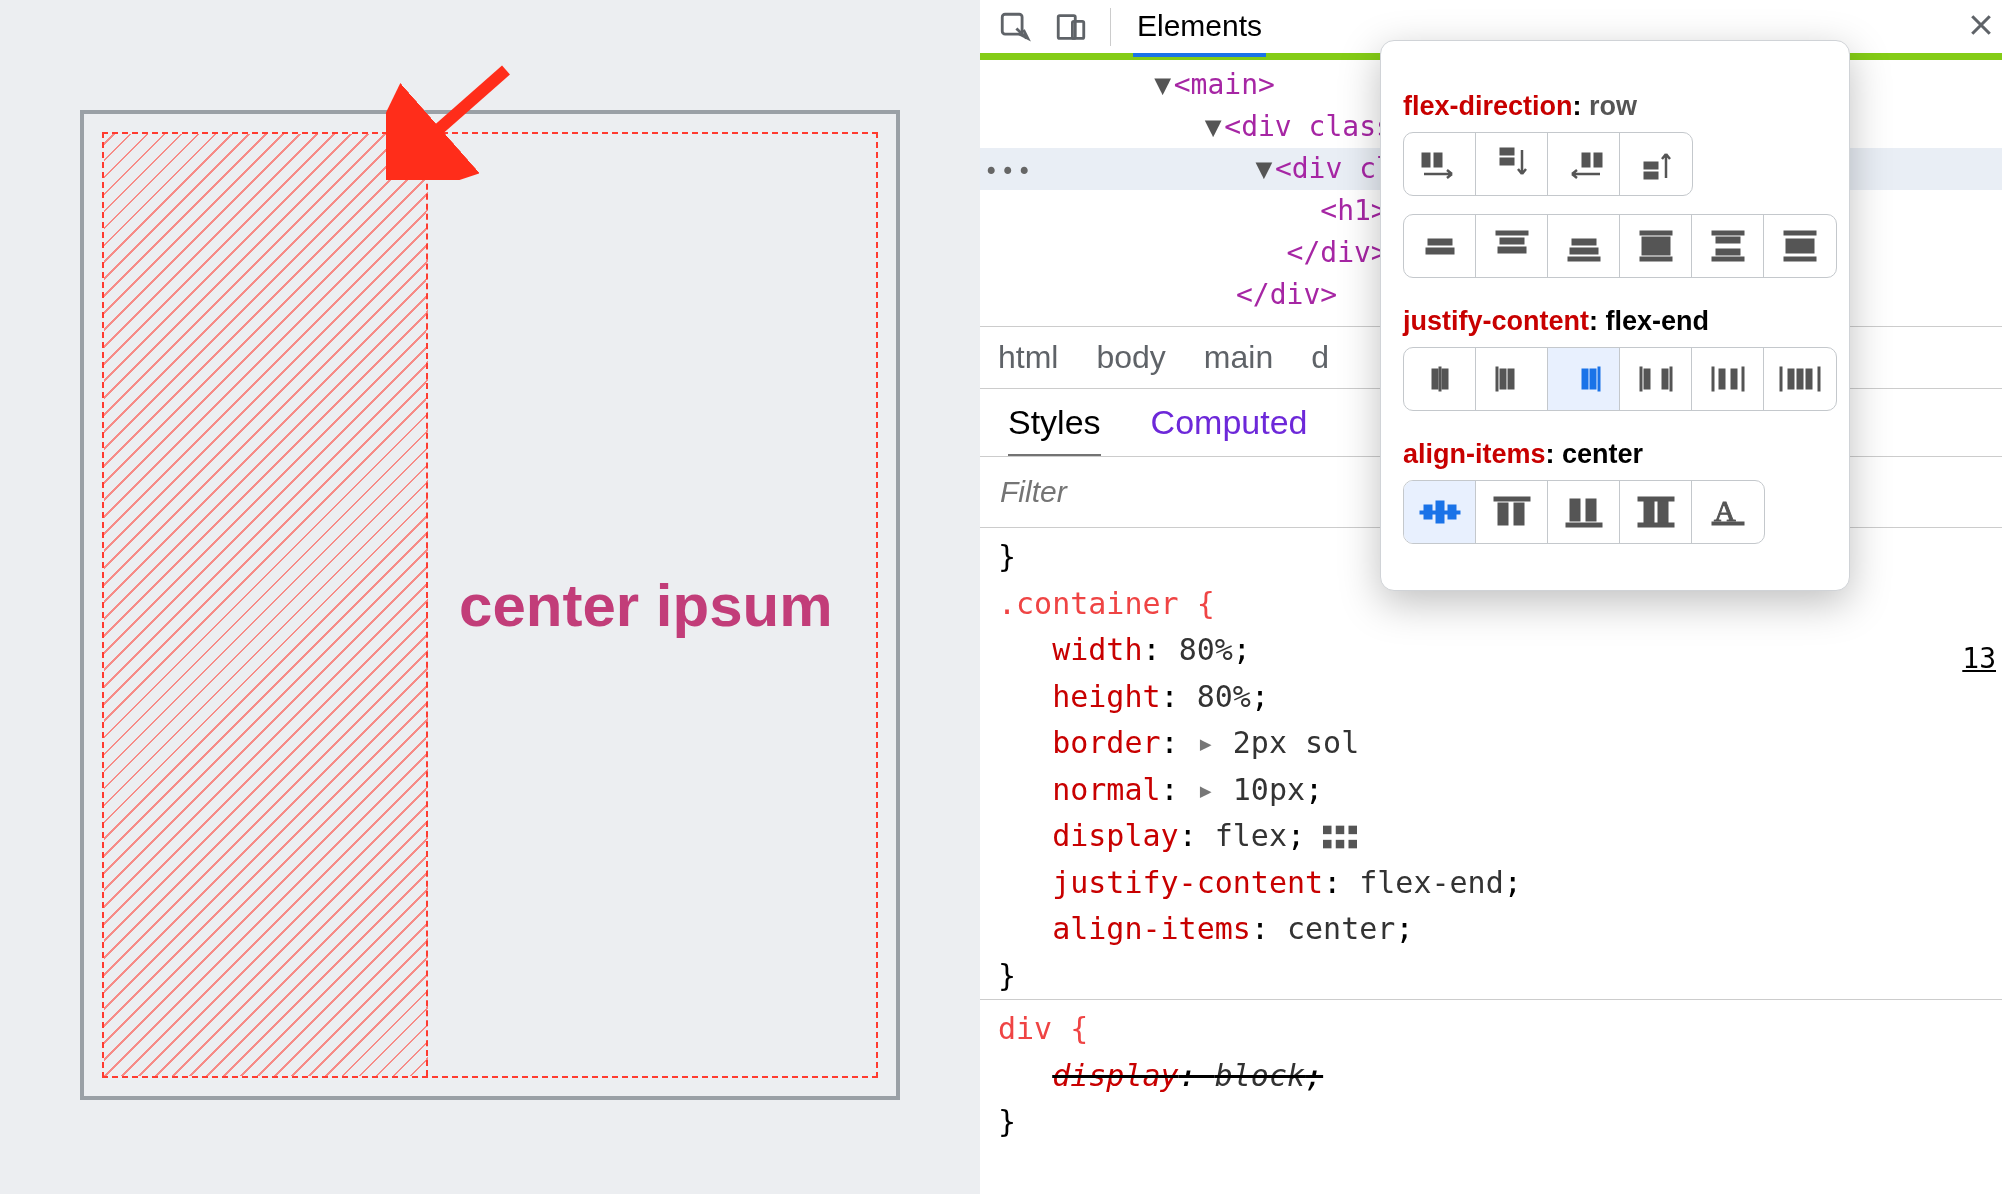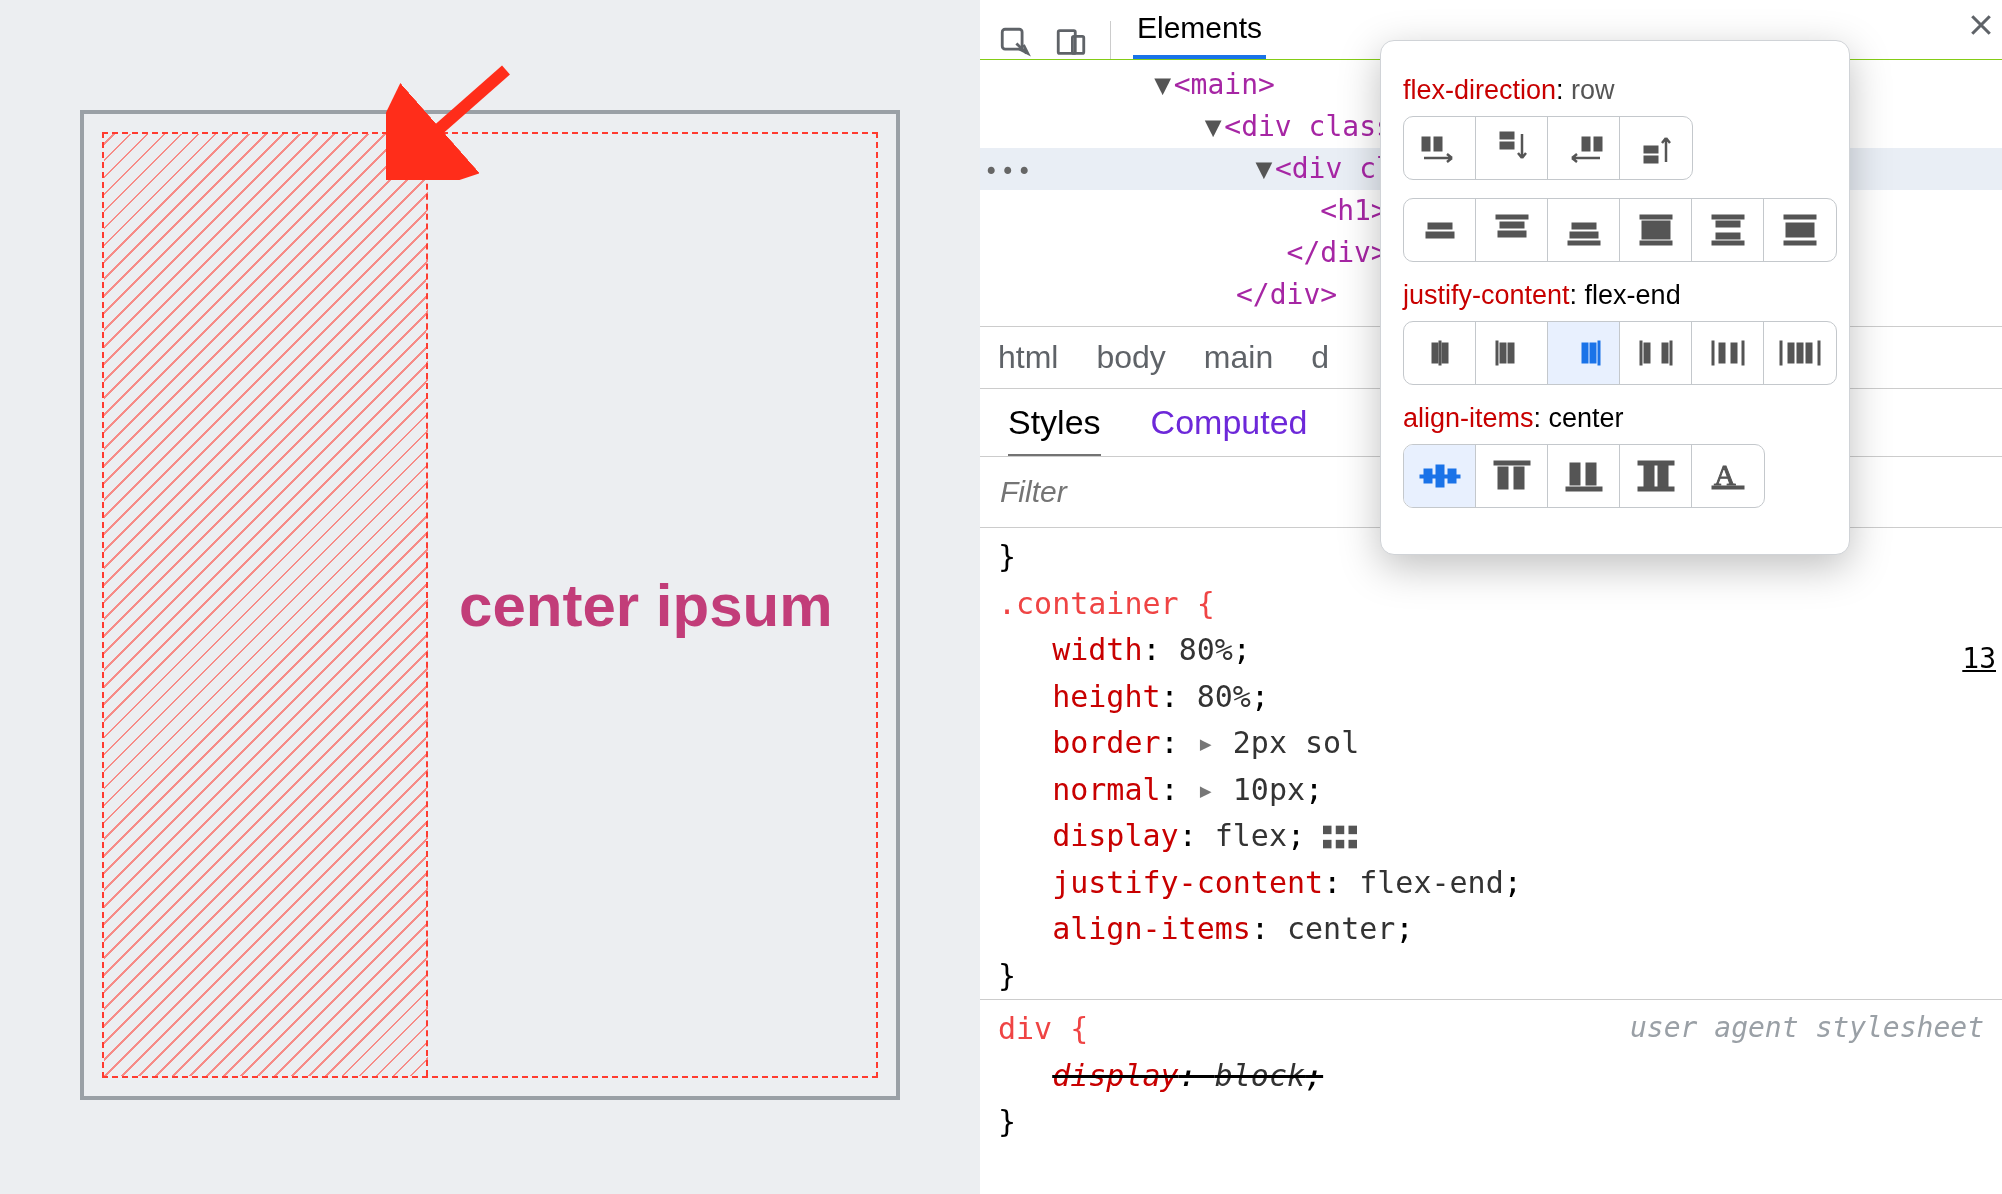--- a/index.html
+++ b/index.html
@@ -35,22 +35,22 @@
   }
   .lorem {
     position:absolute; top:50%; left:46%; transform:translateY(-50%);
     color:#c23d79; font-size:60px; font-weight:600;
   }
 
   .arrow-left { position:absolute; left:386px; top:60px; }
 
   
   .dt-top {
-    height:60px; border-bottom:1px solid #84cc16;
-    display:flex; align-items:flex-end; gap:22px; padding:0 18px;
+    height:60px; border-bottom:7px solid #84cc16;
+    display:flex; align-items:center; gap:22px; padding:0 18px;
     font-size:30px; position:relative;
   }
   .dt-icon { width:34px; height:34px; color:#5f6368; }
   .sep { width:1px; height:38px; background:#ccc; }
   .tab-el {
     font-size:30px; color:#000; padding:13px 4px 10px;
     border-bottom:4px solid #1a73e8;
   }
   .close-x {
     position:absolute; right:6px; top:10px;
@@ -108,21 +108,21 @@
 
   
   .popover {
     position:absolute; top:40px; left:400px; width:470px;
     background:#fff; border:1px solid #d0d3d7; border-radius:14px;
     box-shadow:0 12px 40px rgba(0,0,0,.25);
     padding:22px 22px 28px; z-index:40;
     font-size:27px;
   }
   .pv-group { margin-bottom:18px; }
-  .pv-label { margin:12px 0 10px; }
+  .pv-label { margin:28px 0 10px;font-weight:bold; }
   .pv-label .k { color:#c80000; }
   .pv-label .v { color:#555; }
   .pv-icons {
     display:flex; border:1px solid #c4c8cc; border-radius:10px; overflow:hidden; width:max-content; background:#fff;
   }
   .pv-icons .btn {
     width:72px; height:62px; display:flex; align-items:center; justify-content:center;
     border-right:1px solid #c4c8cc; cursor:pointer;
   }
   .pv-icons .btn:last-child { border-right:none; }
@@ -211,21 +211,21 @@
           <rect x="9" y="0" width="6" height="6" fill="#555"></rect>
           <rect x="18" y="0" width="6" height="6" fill="#555"></rect>
           <rect x="0" y="10" width="6" height="6" fill="#555"></rect>
           <rect x="9" y="10" width="6" height="6" fill="#555"></rect>
           <rect x="18" y="10" width="6" height="6" fill="#555"></rect>
         </svg>
    <span class="prop">justify-content</span>: <span class="val">flex-end</span>;
    <span class="prop">align-items</span>: <span class="val">center</span>;
 <span>}</span>
 </div>
-<div class="css" style="border-top:1px solid #ccc"><span class="ua-note">user agent stylesheet</span><span class="sel">div {</span>
+<div class="css" style="border-top:1px solid #ccc"><span class="sel">div {</span>
    <span class="strike"><span class="prop">display</span>: <span class="val">block</span>;</span>
 <span>}</span>
 </div>
 
     <div class="line-number">13</div>
 
     <div class="popover">
 
       <div class="pv-group">
         <div class="pv-label"><span class="k">flex-direction</span>: <span class="v">row</span></div>

